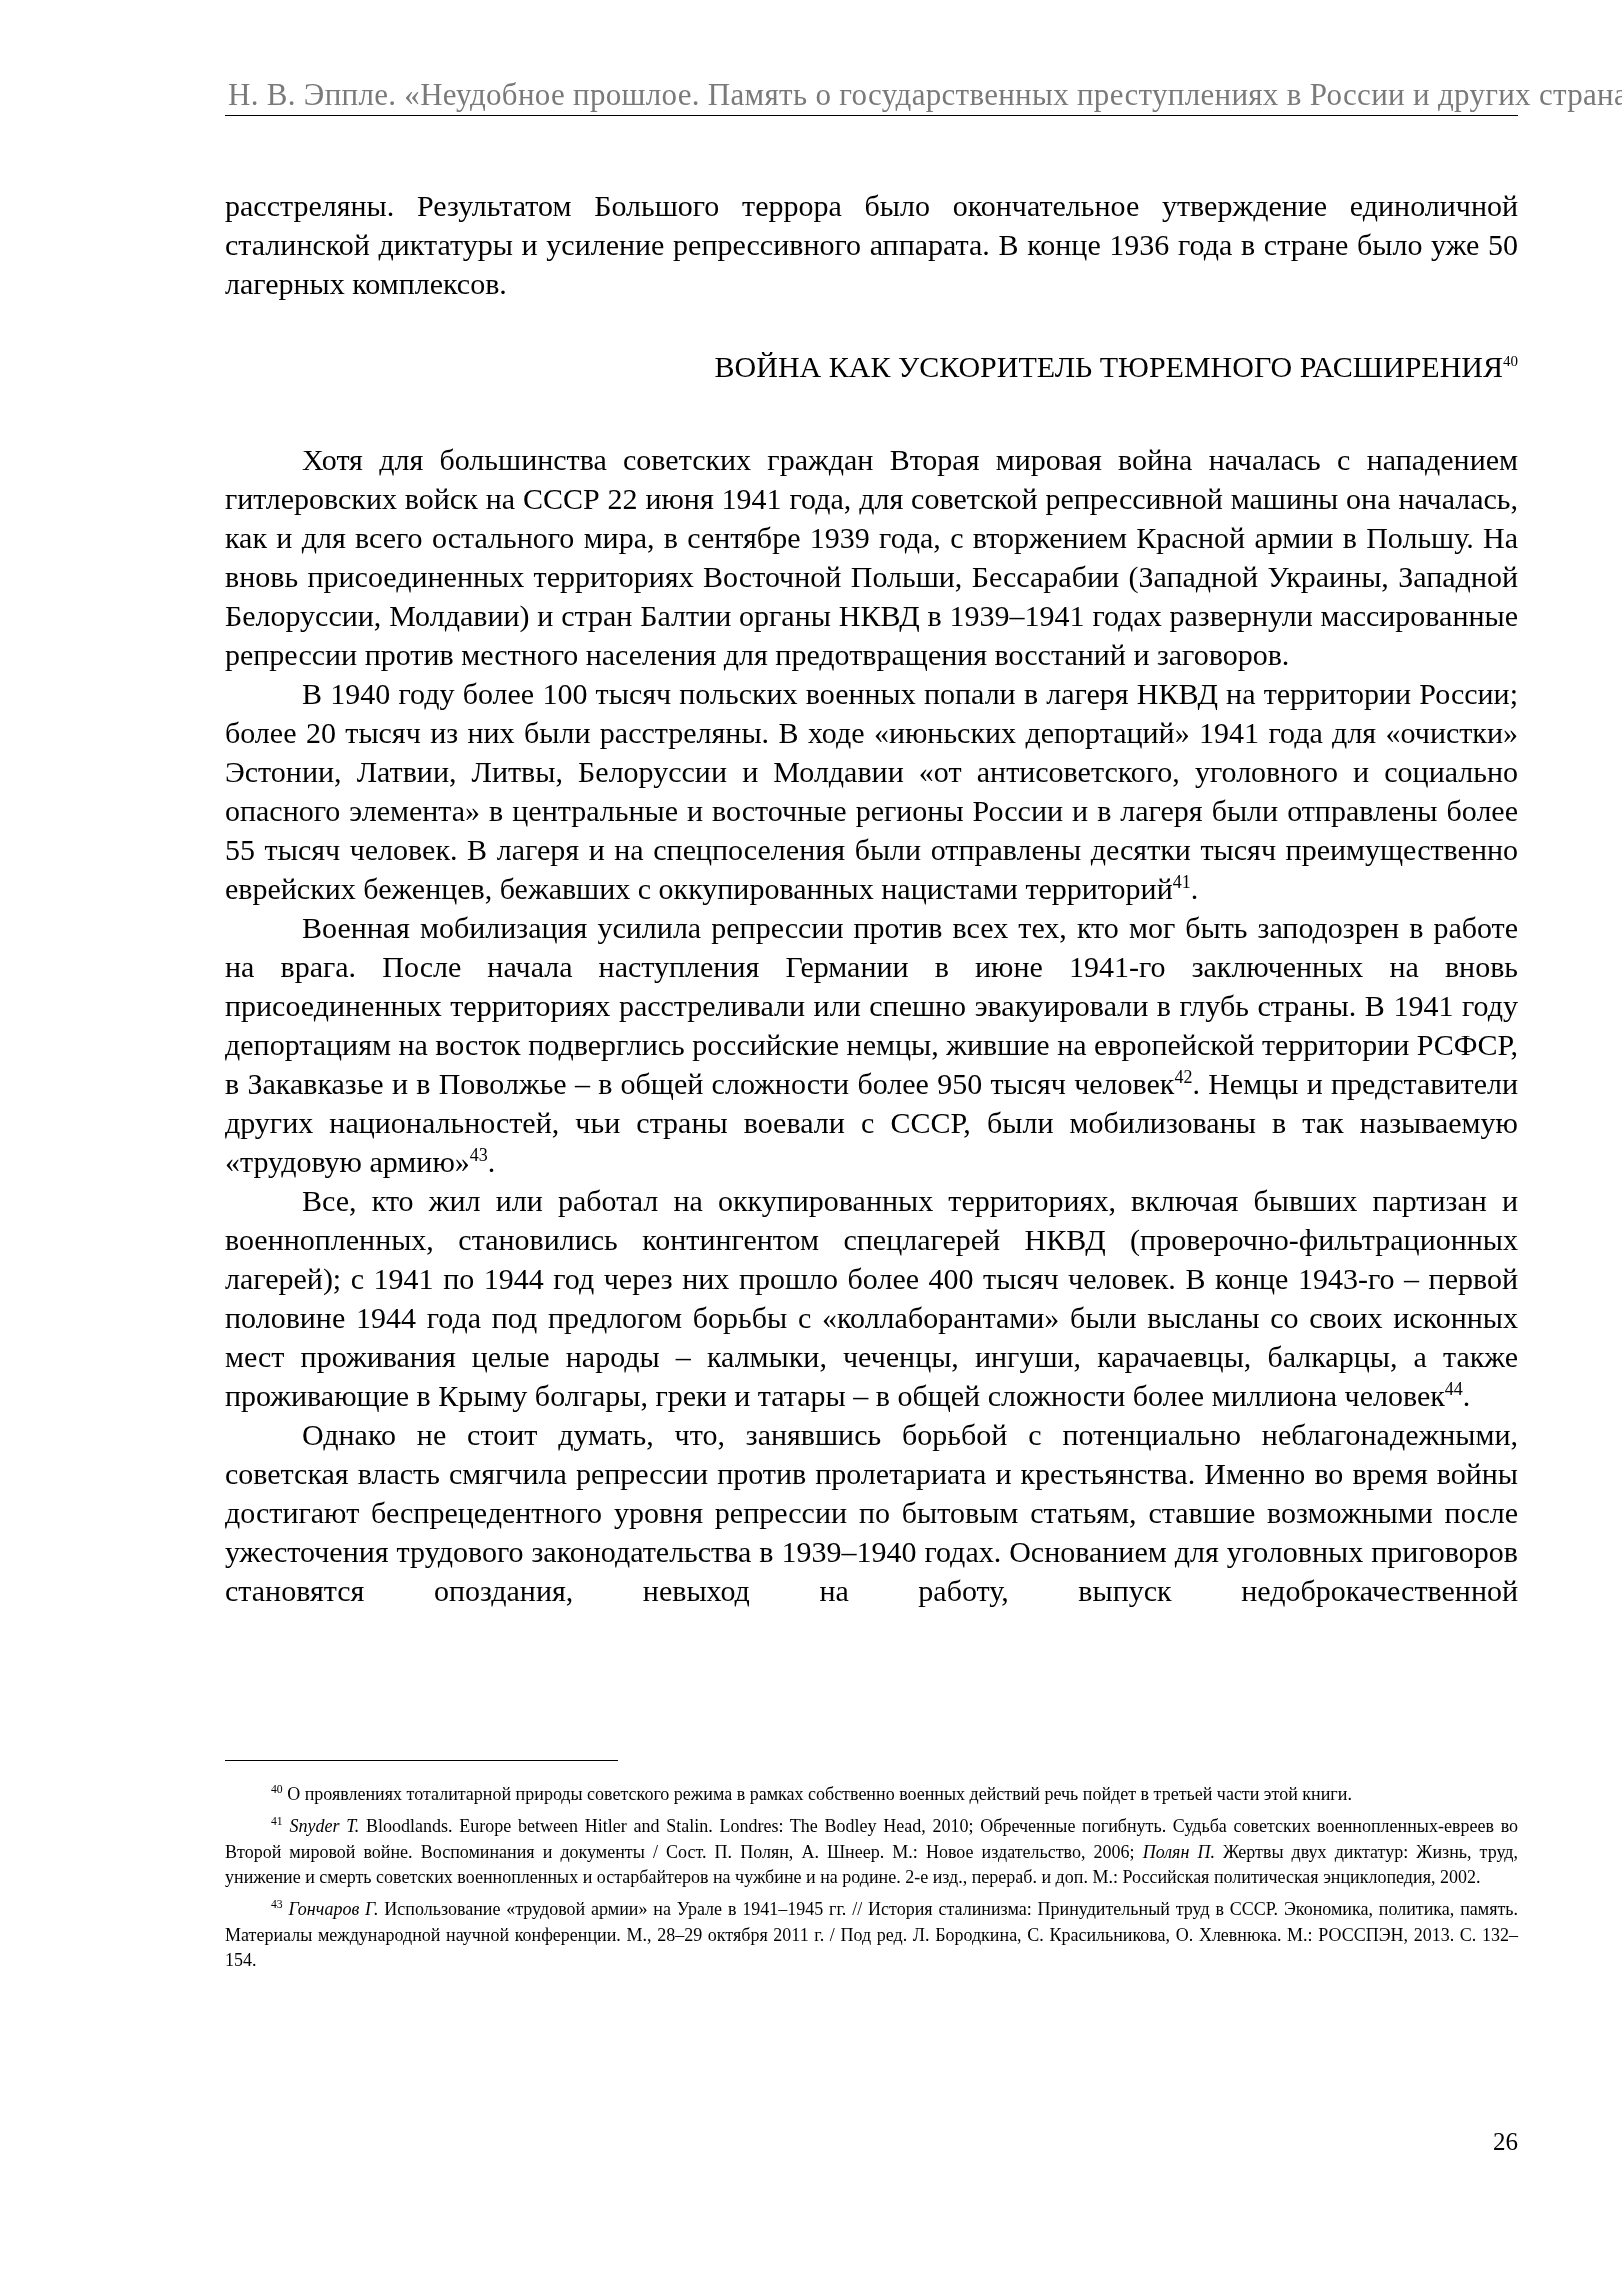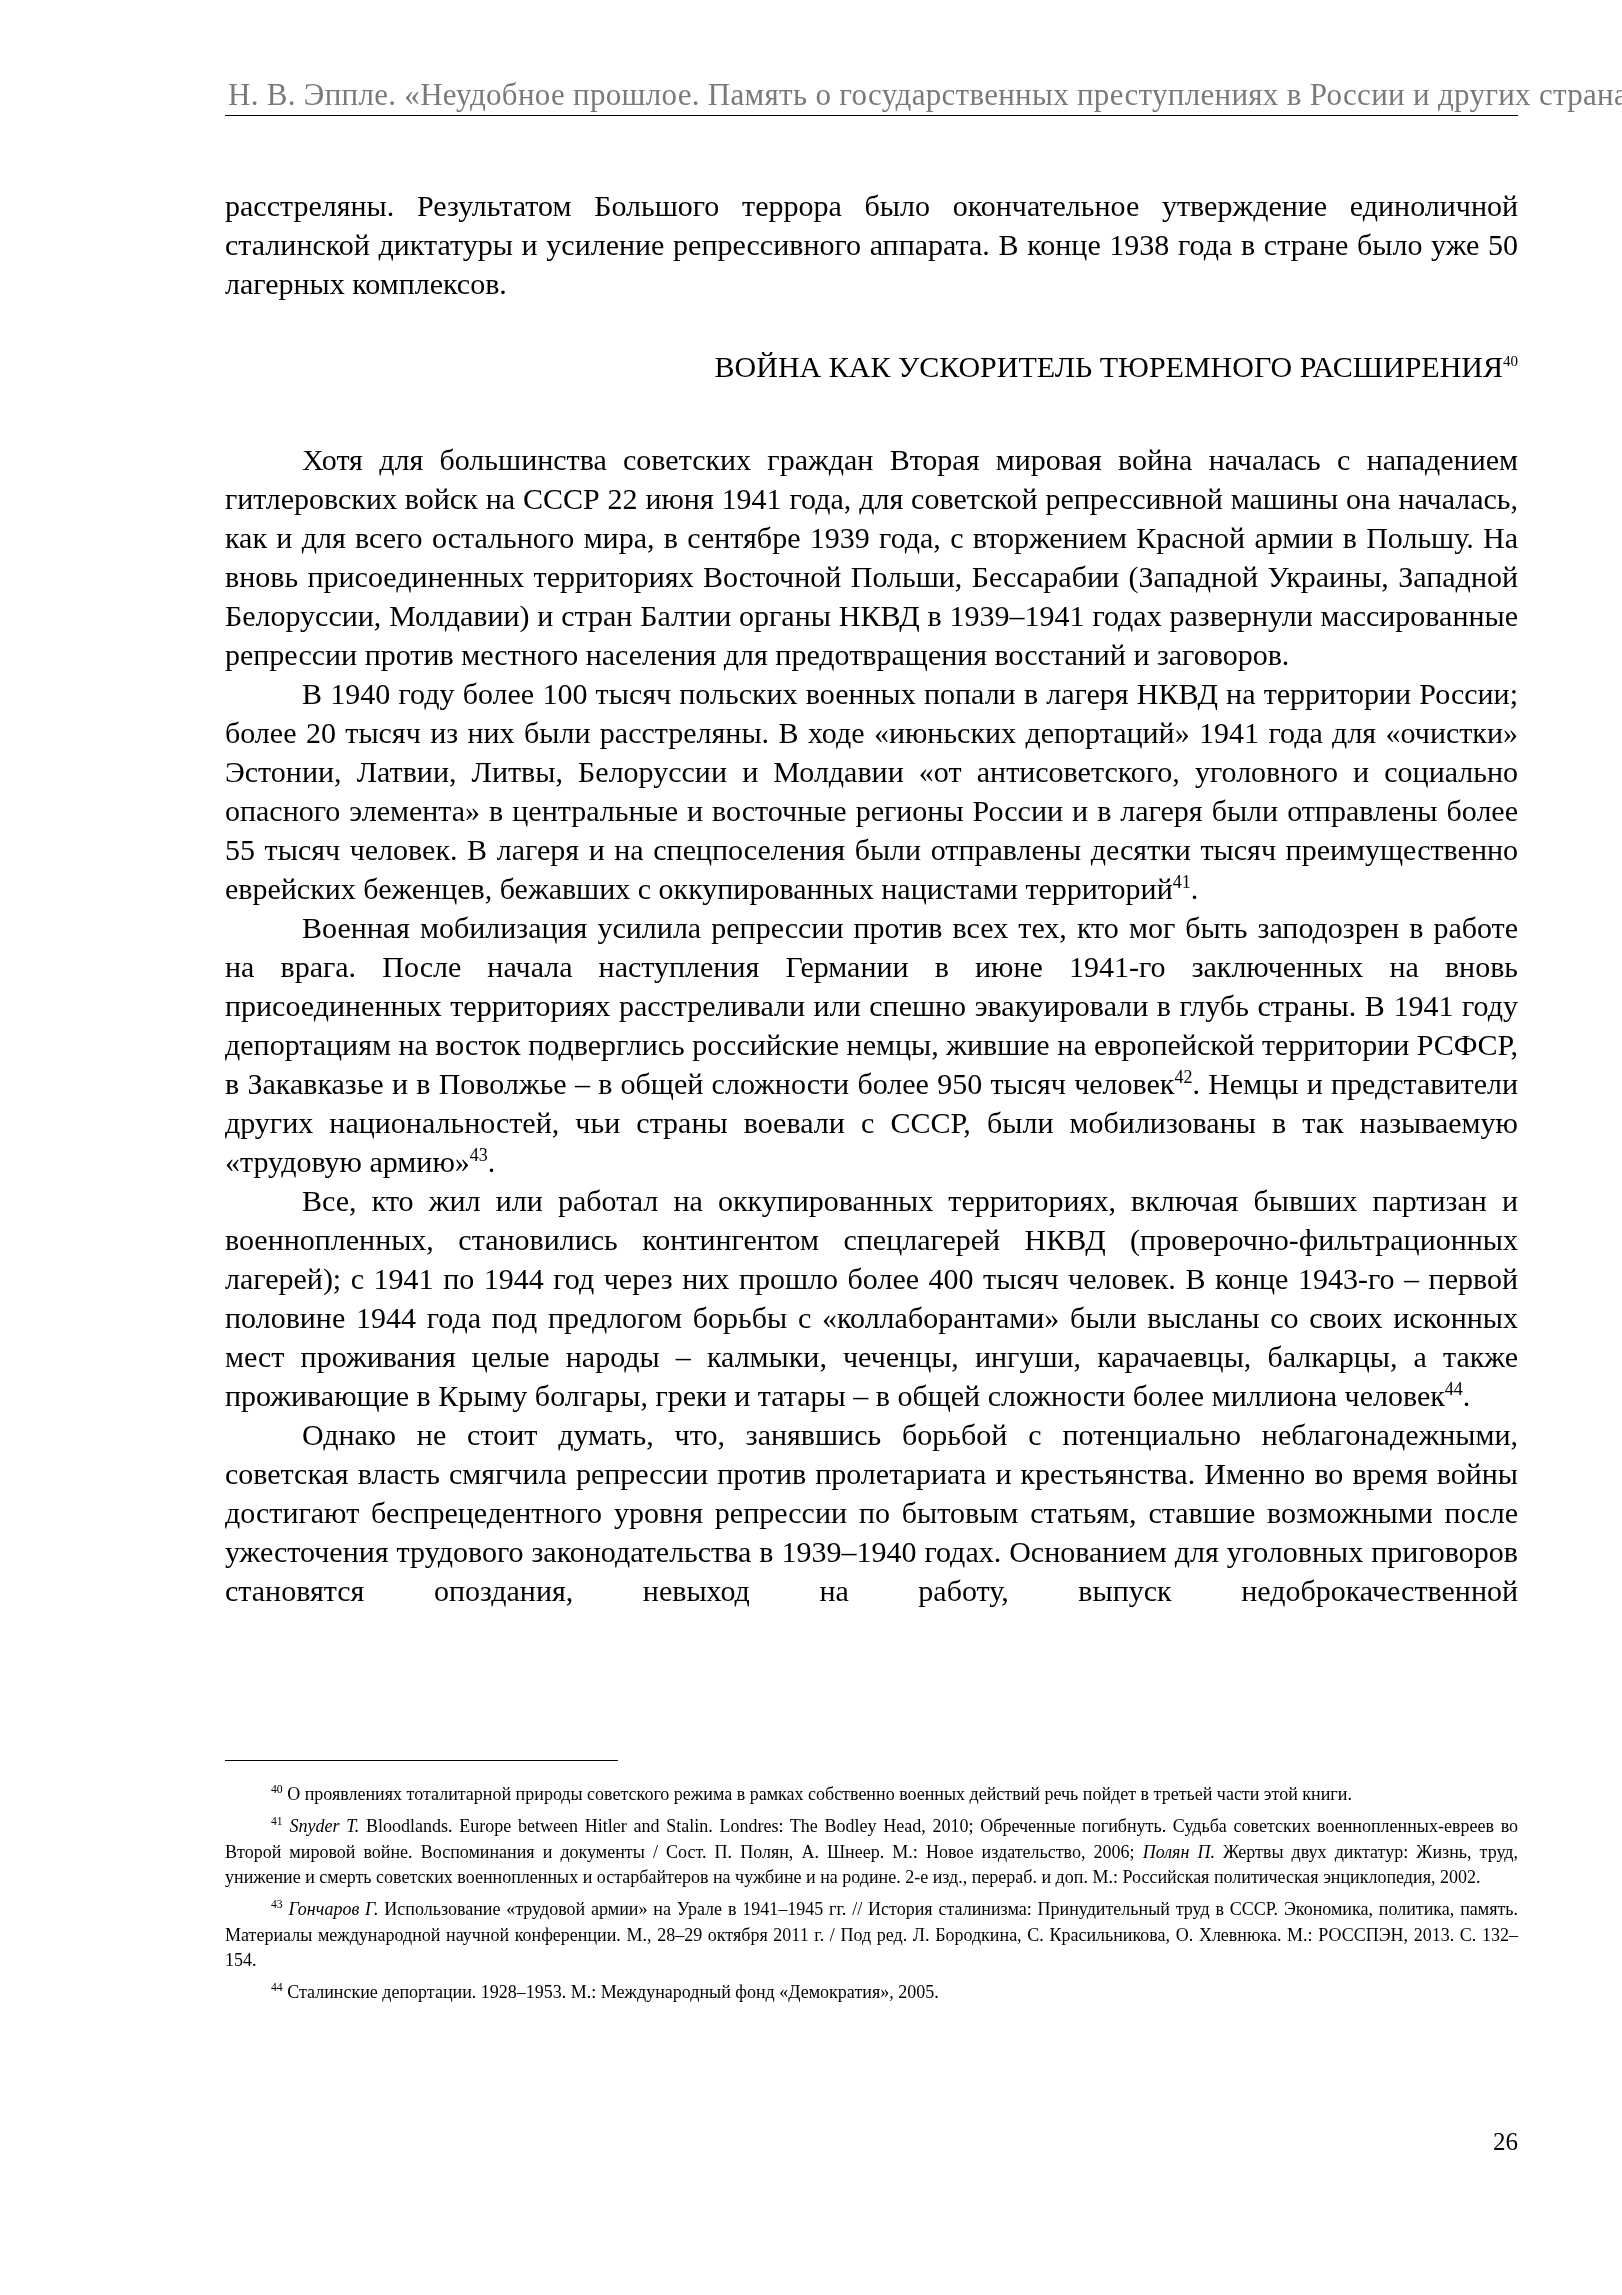--- a/index.html
+++ b/index.html
@@ -28,36 +28,35 @@
   .page-number { position: absolute; left: 1472px; top: 2128px; width: 46px;
          text-align: right; font-size: 25px; }
 </style>
 </head>
 <body>
 
 <div class="page-header">Н.  В.  Эппле.  «Неудобное прошлое. Память о государственных преступлениях в России и других странах»</div>
 <div class="header-rule"></div>
 
 <div class="body-text">
-  <p>расстреляны. Результатом Большого террора было окончательное утверждение единоличной сталинской диктатуры и усиление репрессивного аппарата. В конце 1938 года в стране было уже 50 лагерных комплексов.</p>
+  <p>расстреляны. Результатом Большого террора было окончательное утверждение единоличной сталинской диктатуры и усиление репрессивного аппарата. В конце 1936 года в стране было уже 50 лагерных комплексов.</p>
 </div>
 
 <div class="section-title"><span>ВОЙНА КАК УСКОРИТЕЛЬ ТЮРЕМНОГО РАСШИРЕНИЯ</span><sup>40</sup></div>
 
 <div class="body-text second">
   <p class="indent"><span>Хотя для большинства советских граждан Вторая мировая война началась с нападением гитлеровских войск на СССР 22 июня 1941 года, для советской репрессивной машины она началась, как и для всего остального мира, в сентябре 1939 года, с вторжением Красной армии в Польшу. На вновь присоединенных территориях Восточной Польши, Бессарабии (Западной Украины, Западной Белоруссии, Молдавии) и стран Балтии органы НКВД в 1939–1941 годах развернули массированные репрессии против местного населения для предотвращения восстаний и заговоров.</span></p>
   <p class="indent"><span>В 1940 году более 100 тысяч польских военных попали в лагеря НКВД на территории России; более 20 тысяч из них были расстреляны. В ходе «июньских депортаций» 1941 года для «очистки» Эстонии, Латвии, Литвы, Белоруссии и Молдавии «от антисоветского, уголовного и социально опасного элемента» в центральные и восточные регионы России и в лагеря были отправлены более 55 тысяч человек. В лагеря и на спецпоселения были отправлены десятки тысяч преимущественно еврейских беженцев, бежавших с оккупированных нацистами территорий</span><sup>41</sup><span>.</span></p>
   <p class="indent"><span>Военная мобилизация усилила репрессии против всех тех, кто мог быть заподозрен в работе на врага. После начала наступления Германии в июне 1941-го заключенных на вновь присоединенных территориях расстреливали или спешно эвакуировали в глубь страны. В 1941 году депортациям на восток подверглись российские немцы, жившие на европейской территории РСФСР, в Закавказье и в Поволжье – в общей сложности более 950 тысяч человек</span><sup>42</sup><span>. Немцы и представители других национальностей, чьи страны воевали с СССР, были мобилизованы в так называемую «трудовую армию»</span><sup>43</sup><span>.</span></p>
   <p class="indent"><span>Все, кто жил или работал на оккупированных территориях, включая бывших партизан и военнопленных, становились контингентом спецлагерей НКВД (проверочно-фильтрационных лагерей); с 1941 по 1944 год через них прошло более 400 тысяч человек. В конце 1943-го – первой половине 1944 года под предлогом борьбы с «коллаборантами» были высланы со своих исконных мест проживания целые народы – калмыки, чеченцы, ингуши, карачаевцы, балкарцы, а также проживающие в Крыму болгары, греки и татары – в общей сложности более миллиона человек</span><sup>44</sup><span>.</span></p>
   <p class="indent" style="text-align-last: justify;"><span>Однако не стоит думать, что, занявшись борьбой с потенциально неблагонадежными, советская власть смягчила репрессии против пролетариата и крестьянства. Именно во время войны достигают беспрецедентного уровня репрессии по бытовым статьям, ставшие возможными после ужесточения трудового законодательства в 1939–1940 годах. Основанием для уголовных приговоров становятся опоздания, невыход на работу, выпуск недоброкачественной</span></p>
 </div>
 
 <div class="fn-rule"></div>
 
 <div class="footnotes">
   <p><sup>40</sup> <span>О проявлениях тоталитарной природы советского режима в рамках собственно военных действий речь пойдет в третьей части этой книги.</span></p>
   <p><sup>41</sup> <i>Snyder T.</i> <span>Bloodlands. Europe between Hitler and Stalin. Londres: The Bodley Head, 2010; Обреченные погибнуть. Судьба советских военнопленных-евреев во Второй мировой войне. Воспоминания и документы / Сост. П. Полян, А. Шнеер. М.: Новое издательство, 2006; </span><i>Полян П.</i> <span>Жертвы двух диктатур: Жизнь, труд, унижение и смерть советских военнопленных и остарбайтеров на чужбине и на родине. 2-е изд., перераб. и доп. М.: Российская политическая энциклопедия, 2002.</span></p>
   <p><sup>43</sup> <i>Гончаров Г.</i> <span>Использование «трудовой армии» на Урале в 1941–1945 гг. // История сталинизма: Принудительный труд в СССР. Экономика, политика, память. Материалы международной научной конференции. М., 28–29 октября 2011 г. / Под ред. Л. Бородкина, С. Красильникова, О. Хлевнюка. М.: РОССПЭН, 2013. С. 132–154.</span></p>
-  <p><sup>44</sup> <span>Сталинские депортации. 1928–1953. М.: Международный фонд «Демократия», 2005.</span></p>
 </div>
 
 <div class="page-number">26</div>
 
 
 </body></html>

